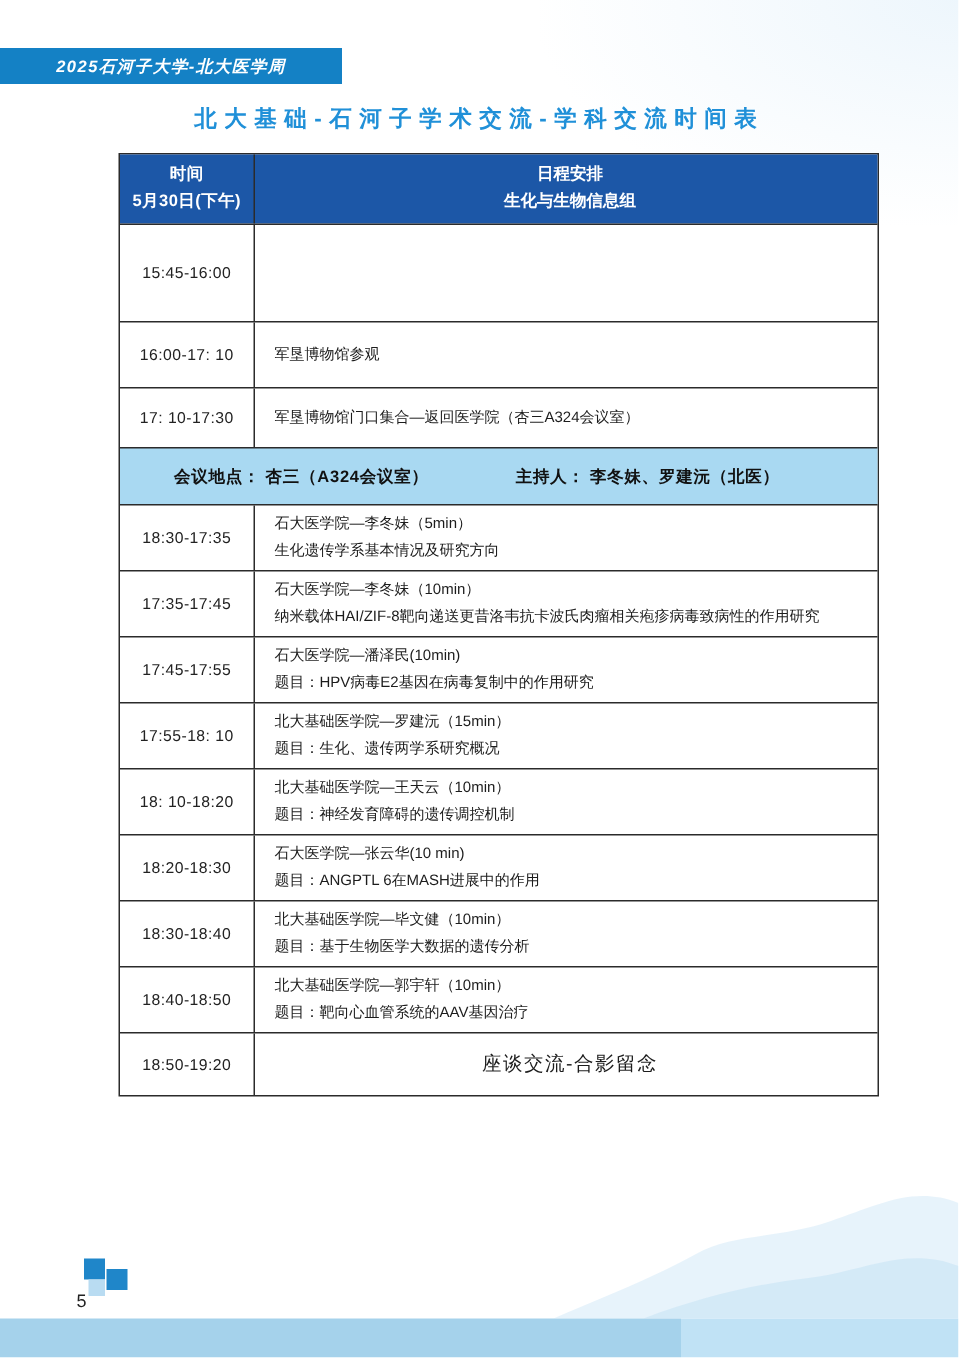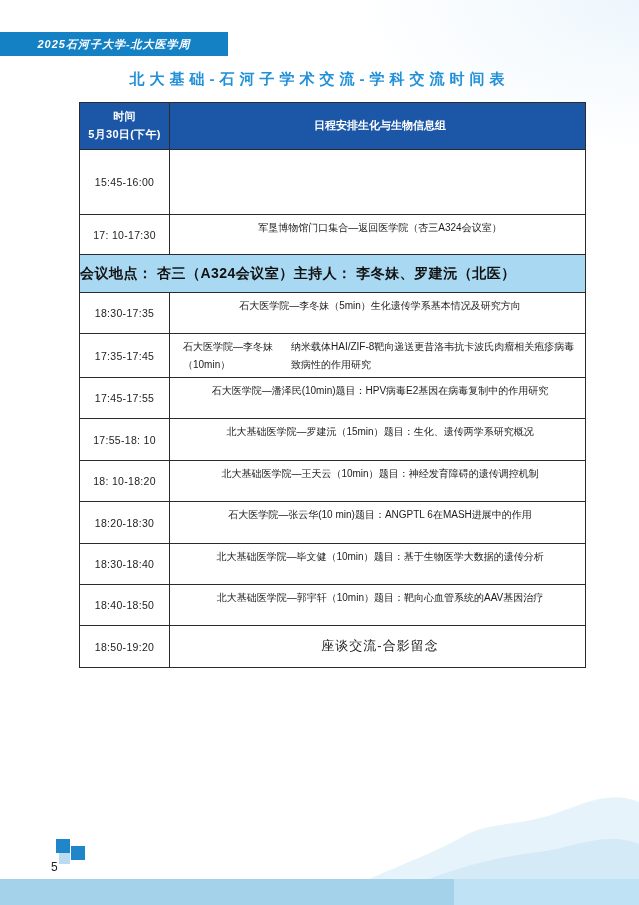--- a/index.html
+++ b/index.html
@@ -38,43 +38,43 @@
   .row{display:flex;border-top:1px solid #2b2b2b;box-sizing:border-box;}
   .row:first-child{border-top:none;}
   .cell{box-sizing:border-box;}
   .time-cell{
     width:90px;flex:0 0 90px;border-right:1px solid #2b2b2b;
     display:flex;align-items:center;justify-content:center;
     font-size:10.5px;letter-spacing:0.3px;color:#222;
   }
   .content-cell{
     flex:1;padding:4px 8px 4px 13px;
-    display:flex;flex-direction:row;justify-content:center;
+    display:flex;flex-direction:column;justify-content:center;
   }
   .line{font-size:10px;line-height:1.75;color:#1c1c1c;}
   
   .head-row{background:#1C57A7;color:#ffffff;border-top:none;}
   .head-row .time-cell{color:#ffffff;font-size:11px;font-weight:bold;flex-direction:column;line-height:1.6;}
   .head-row .content-cell{align-items:center;font-weight:bold;font-size:11px;line-height:1.6;}
   
   .banner-row{
     background:#A9D9F2;min-height:38px;
     display:flex;align-items:center;
-    box-sizing:border-box;
+    padding-left:36px;gap:58px;box-sizing:border-box;
     border-top:1px solid #2b2b2b;
-    font-size:14px;font-weight:bold;color:#111;letter-spacing:0.5px;
+    font-size:11px;font-weight:bold;color:#111;letter-spacing:0.5px;
   }
   
   .final-row .content-cell{align-items:center;}
   .final-row .line{font-size:13px;letter-spacing:1px;font-weight:500;}
   
   .rh-head{min-height:46px;}
   .rh-a{min-height:65px;}
   .rh-b{min-height:44px;}
-  .rh-c{min-height:40px;text-align:center;}
+  .rh-c{min-height:40px;}
   .rh-d{min-height:41px;}
   .rh-f{min-height:42px;}
   
   .sq{position:absolute;}
   .sq-dark1{left:56px;top:839px;width:14px;height:14px;background:#1F86C9;}
   .sq-dark2{left:71px;top:846px;width:14px;height:14px;background:#1F86C9;}
   .sq-light{left:59px;top:853px;width:11px;height:11px;background:#B9DCF2;}
   .page-num{position:absolute;left:51px;top:860px;font-size:12px;color:#222;}
   .strip-left{position:absolute;left:0;top:879px;width:454px;height:26px;background:#A5D2EB;}
   .strip-right{position:absolute;left:454px;top:879px;width:185px;height:26px;background:#C0E2F5;}
@@ -101,20 +101,26 @@
     <div class="cell content-cell">
       <span>日程安排</span>
       <span>生化与生物信息组</span>
     </div>
   </div>
 
   <div class="row rh-a">
     <div class="cell time-cell">15:45-16:00</div>
   </div>
 
+  <div class="row rh-b">
+    <div class="cell time-cell">16:00-17: 10</div>
+    <div class="cell content-cell">
+      <div class="line">军垦博物馆参观</div>
+    </div>
+  </div>
 
   <div class="row rh-c">
     <div class="cell time-cell">17: 10-17:30</div>
     <div class="cell content-cell">
       <div class="line">军垦博物馆门口集合—返回医学院（杏三A324会议室）</div>
     </div>
   </div>
 
   <div class="banner-row">
     <span>会议地点： 杏三（A324会议室）</span>

